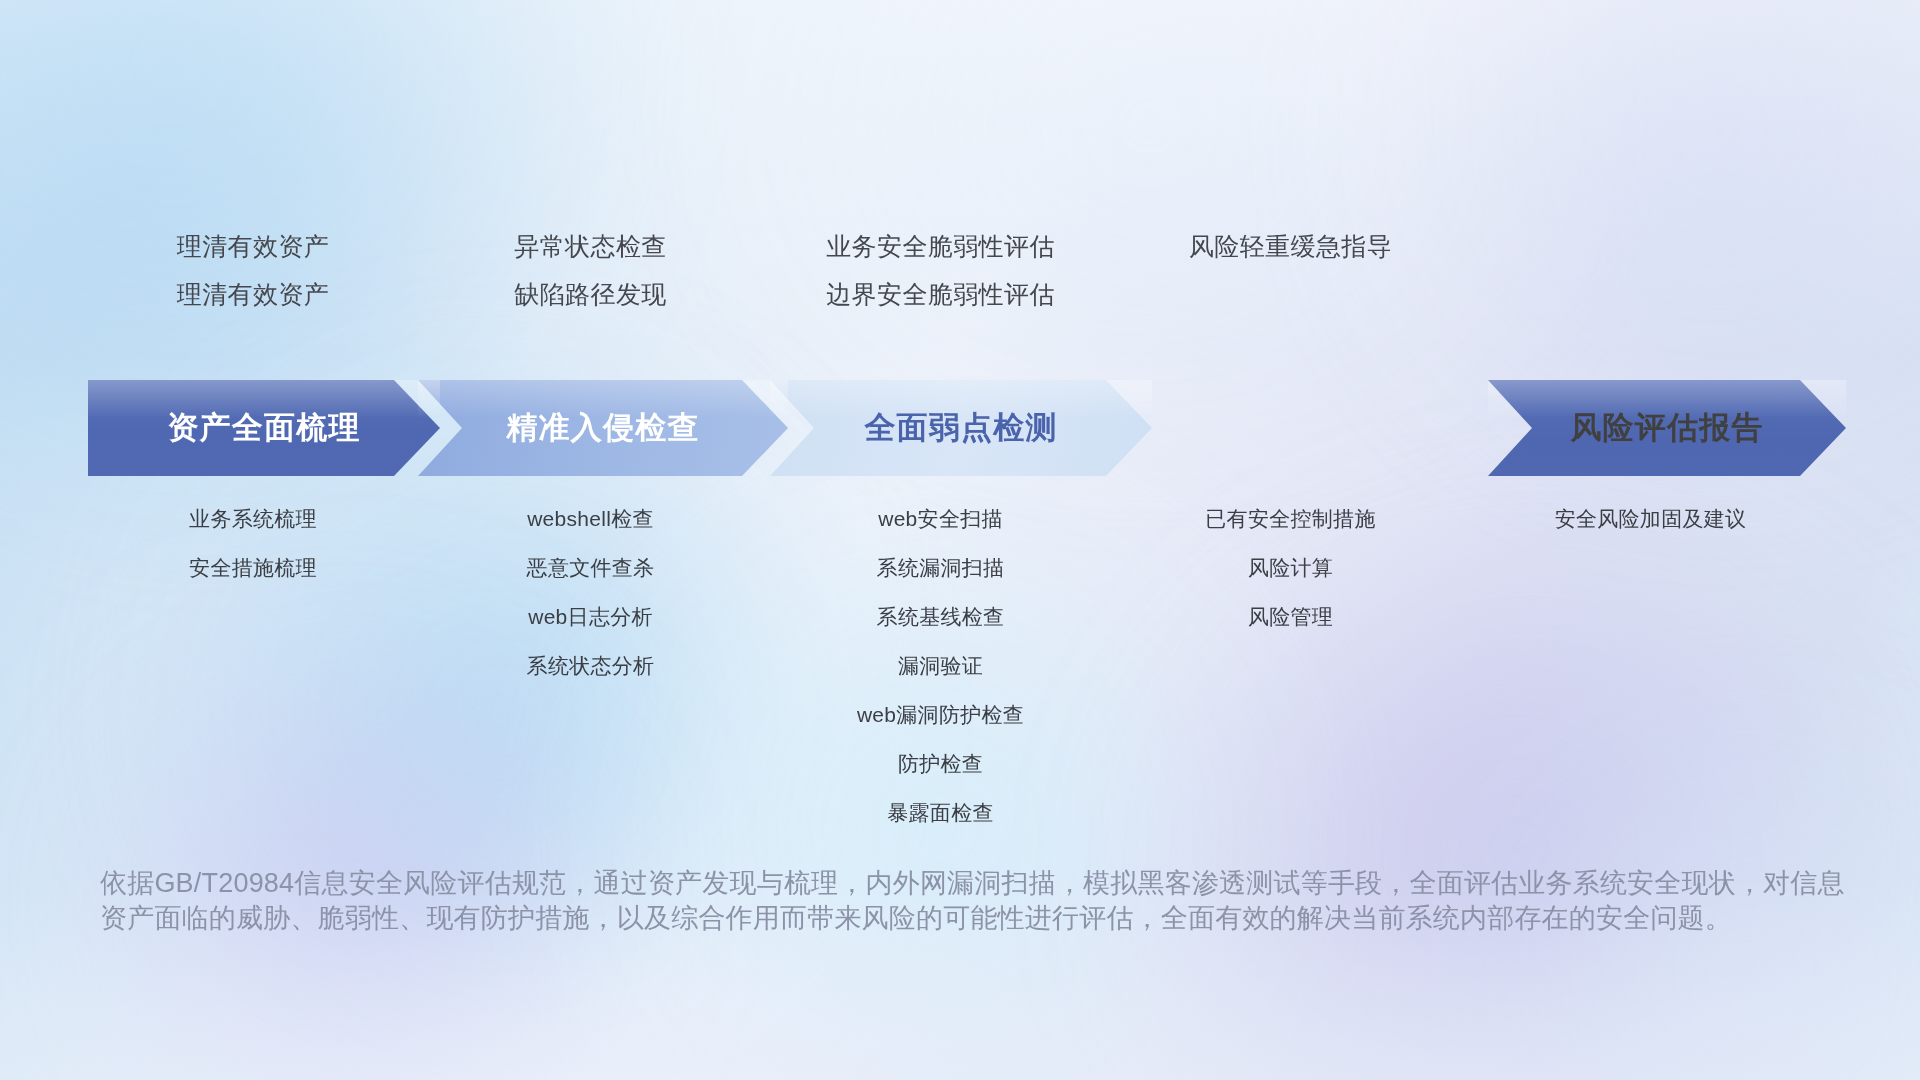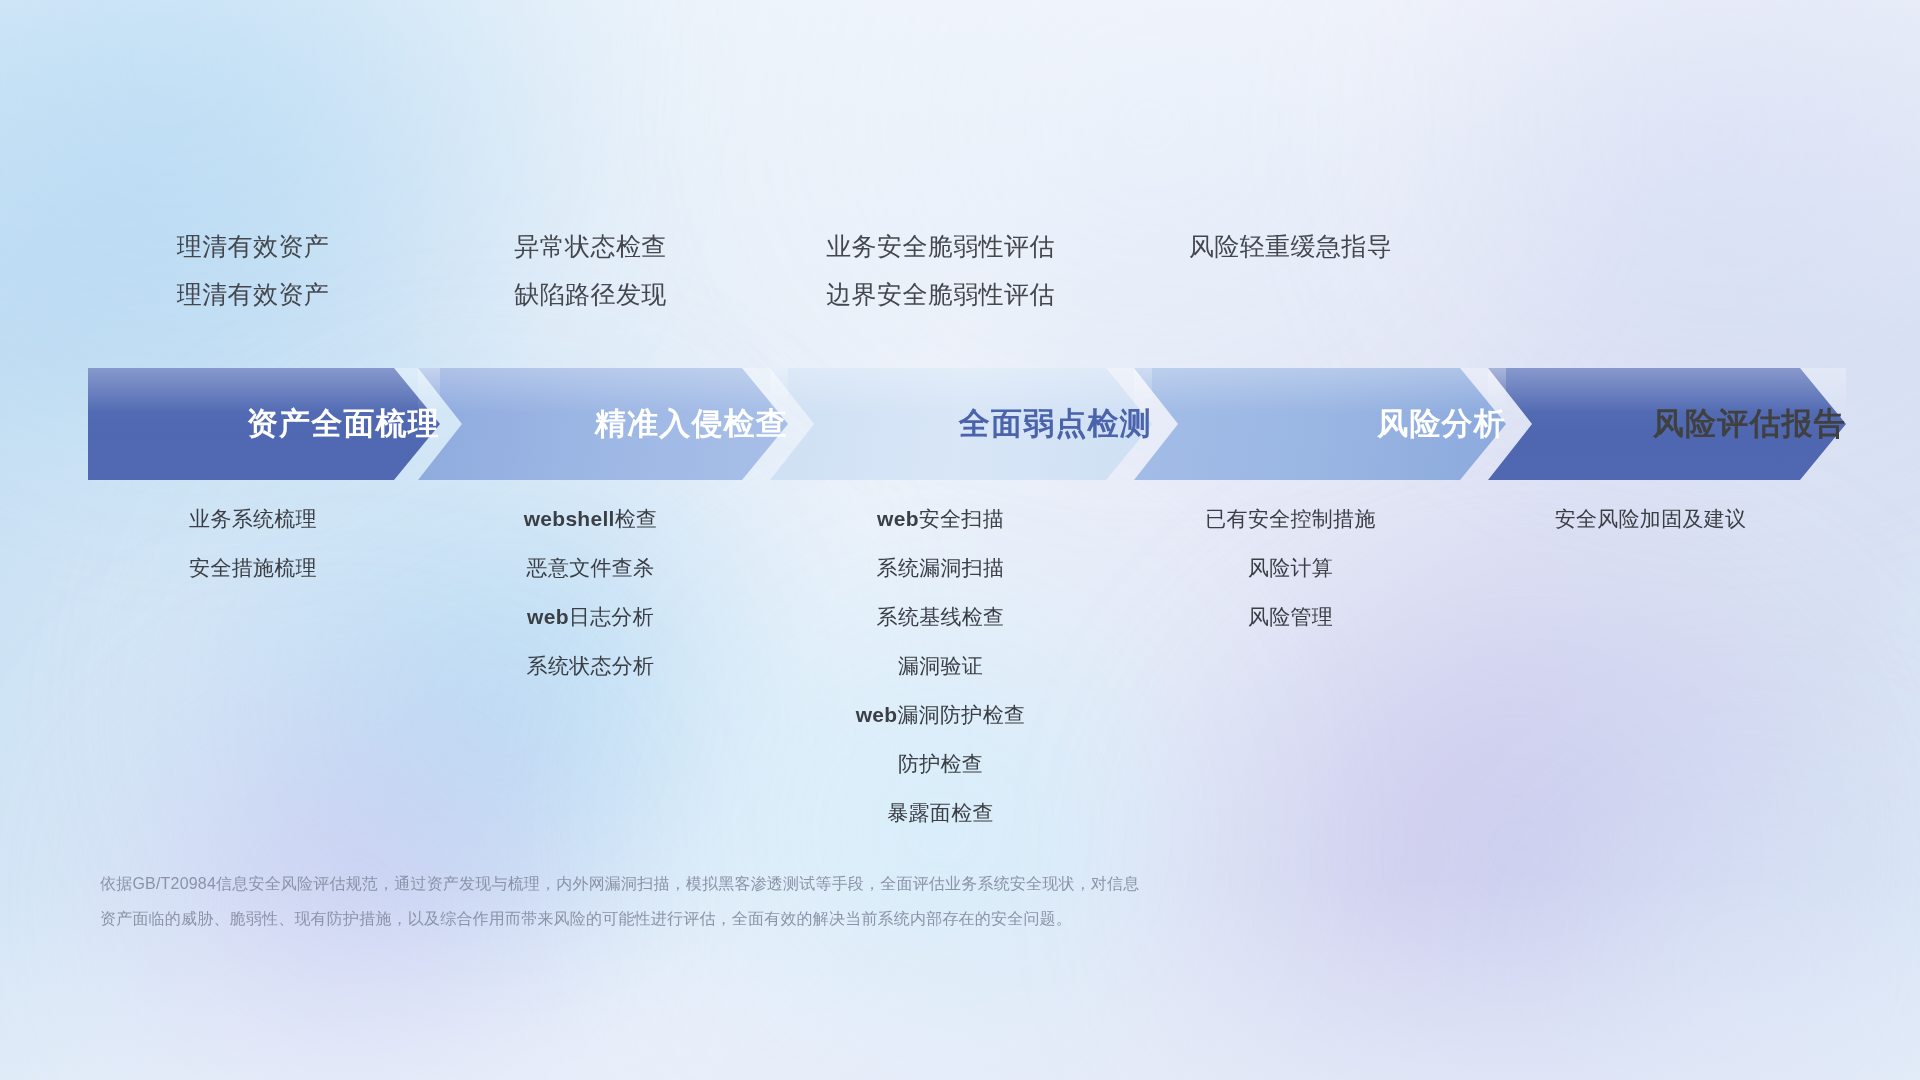--- a/index.html
+++ b/index.html
@@ -76,22 +76,22 @@
     font-size: 25px;
     line-height: 48px;
     color: #44474d;
     white-space: nowrap;
     letter-spacing: .4px;
   }
 
   
   #band { position: absolute; left: 88px; top: 368px; width: 1758px; height: 96px; }
   .arrow {
-    position: absolute; top: 0; height: 112px;
-    display: flex; align-items: center; justify-content: flex-end;
+    position: absolute; top: 12px; height: 96px;
+    display: flex; align-items: center; justify-content: center;
   }
   .arrow .shape {
     position: absolute; inset: 0;
     clip-path: polygon(0 0, calc(100% - 46px) 0, 100% 50%, calc(100% - 46px) 100%, 0 100%);
   }
   .arrow.notched .shape {
     clip-path: polygon(0 0, calc(100% - 46px) 0, 100% 50%, calc(100% - 46px) 100%, 0 100%, 44px 50%);
   }
   .arrow .label {
     position: relative; z-index: 3;
@@ -128,26 +128,26 @@
 
   
   #bottom-block { position: absolute; left: 0; top: 494px; width: 1920px; }
   .b-line {
     font-size: 21px;
     line-height: 49px;
     color: #3b3e44;
     white-space: nowrap;
     letter-spacing: .3px;
   }
-  .b-line .latin { font-weight: 700; }
+  .b-line .latin { font-weight: 400; }
 
   
   #footer {
     position: absolute; left: 100px; top: 866px; width: 1520px;
-    font-size: 16px; line-height: 35px;
+    font-size: 27px; line-height: 35px;
     color: #8c93a8; letter-spacing: .2px;
   }
   #footer div { white-space: nowrap; }
 </style>
 </head>
 <body>
 
 <div id="bg">
   <div class="layer bg-base"></div>
   <div class="layer blob b7"></div>
@@ -193,25 +193,20 @@
     <div class="arrow a2 notched">
       <div class="shape"></div>
       <div class="gloss"></div>
       <div class="label">精准入侵检查</div>
     </div>
     <div class="arrow a3 notched">
       <div class="shape"></div>
       <div class="gloss"></div>
       <div class="label">全面弱点检测</div>
     </div>
-    <div class="arrow a4 notched">
-      <div class="shape"></div>
-      <div class="gloss"></div>
-      <div class="label">风险分析</div>
-    </div>
     <div class="arrow a5 notched">
       <div class="shape"></div>
       <div class="gloss"></div>
       <div class="label">风险评估报告</div>
     </div>
   </div>
 
   <div id="bottom-block">
     <div class="col-grid">
       <div class="col w1">

